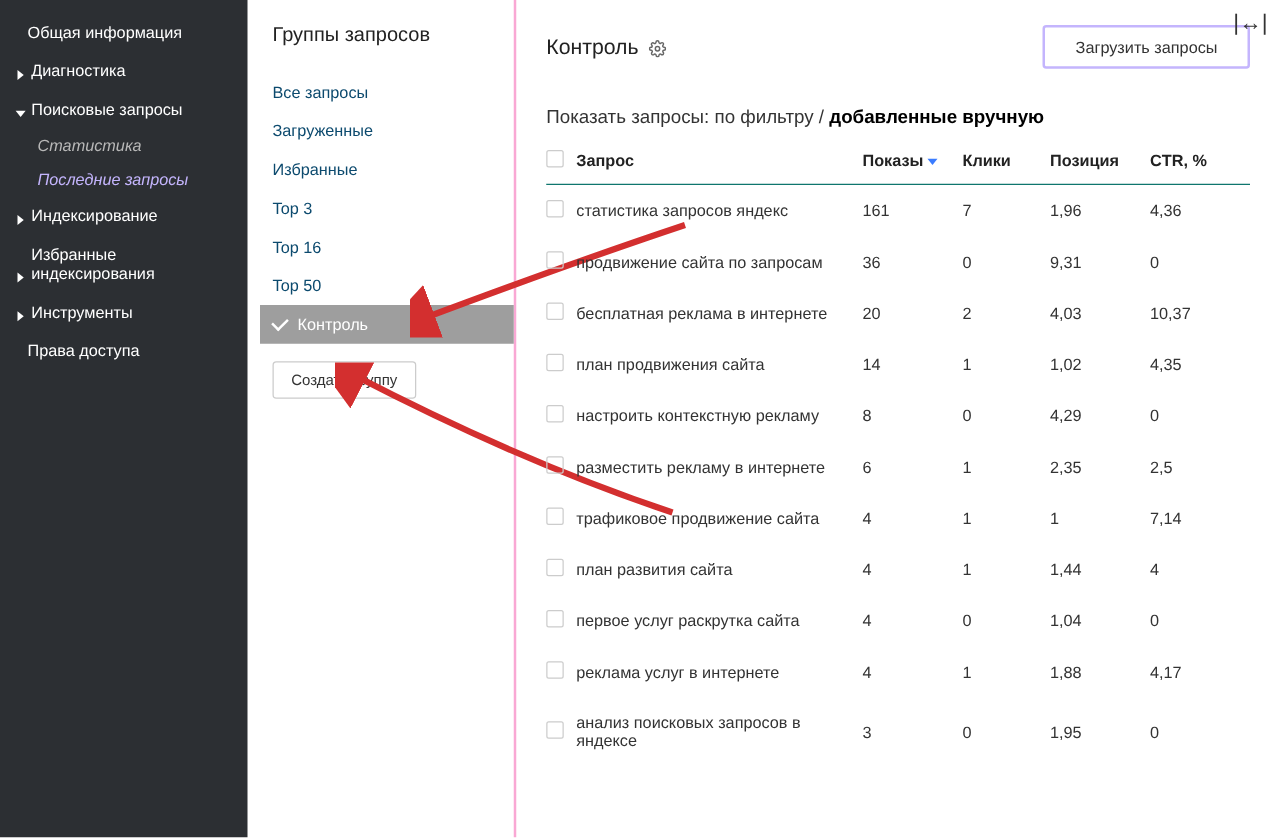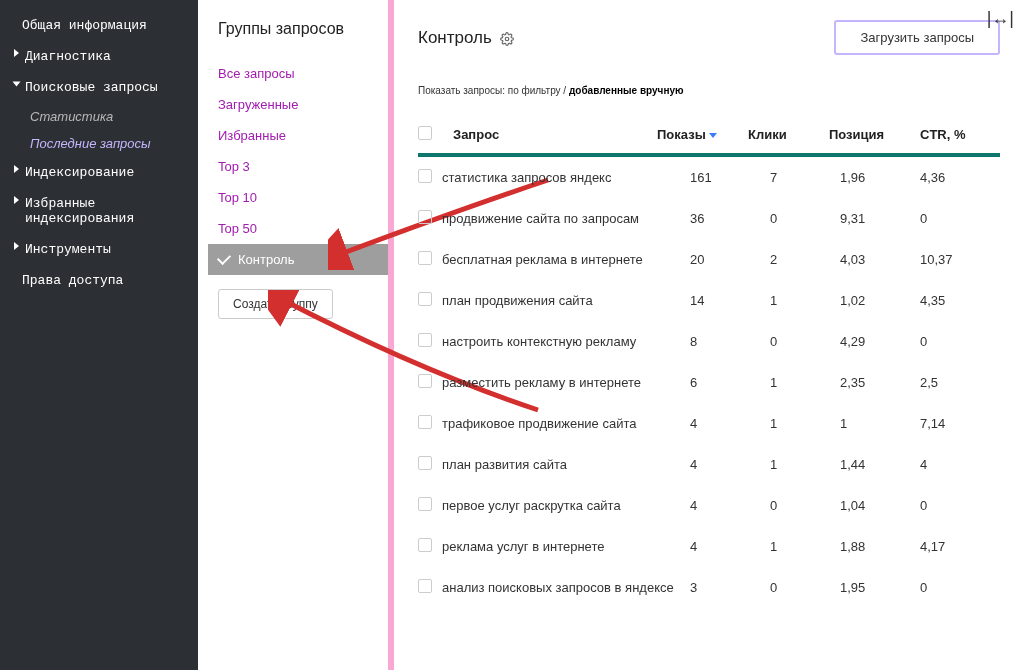--- a/index.html
+++ b/index.html
@@ -1,39 +1,39 @@
 <!DOCTYPE html>
 <html><head>
 <meta charset="utf-8">
 <style>
 * { box-sizing: border-box; margin: 0; padding: 0; }
 body { font-family: Arial, sans-serif; font-size: 13px; width: 1024px; height: 670px; overflow: hidden; display: flex; background: #fff; }
 .sidebar-left { width: 198px; background: #2c2f33; color: #fff; padding: 10px 0; flex-shrink: 0; }
-.sidebar-left .nav-item { padding: 8px 14px; cursor: pointer; display: flex; align-items: flex-start; font-family: Liberation Mono, monospace; }
+.sidebar-left .nav-item { padding: 8px 14px; cursor: pointer; display: flex; align-items: flex-end; }
 .sidebar-left .nav-item.plain { padding-left: 22px; }
 .sidebar-left .caret { display: inline-block; width: 0; height: 0; border-top: 4px solid transparent; border-bottom: 4px solid transparent; border-left: 5px solid #fff; margin-right: 6px; }
 .sidebar-left .caret.down { transform: rotate(90deg); }
 .sidebar-left .sub-item { padding: 6px 14px 6px 30px; color: #b8b8b8; cursor: pointer; font-size: 13px; font-style: italic; }
 .sidebar-left .sub-item.active { color: #c4b5fd; }
-.sidebar-middle { width: 196px; border-right: 6px solid #f9a8d4; padding: 20px 10px 20px 20px; flex-shrink: 0; position: relative; }
+.sidebar-middle { width: 215px; border-right: 2px solid #f9a8d4; padding: 20px 10px 20px 20px; flex-shrink: 0; position: relative; }
 .sidebar-middle h2 { font-size: 16px; font-weight: normal; margin-bottom: 20px; color: #222; }
-.group-list .group-item { padding: 8px 10px; cursor: pointer; color: #a21caf; font-size: 13px; margin-left: -10px; margin-right: -10px; }
+.group-list .group-item { padding: 8px 10px; cursor: pointer; color: #0c4a6e; font-size: 13px; margin-left: -10px; margin-right: -10px; }
 .group-list .group-item.selected { background: #9e9e9e; color: #fff; display: flex; align-items: center; }
 .check-icon { display: inline-block; width: 12px; height: 8px; border-left: 2px solid #fff; border-bottom: 2px solid #fff; transform: rotate(-45deg); margin-right: 8px; margin-top: -3px; }
 .create-btn { margin-top: 14px; padding: 7px 14px; border: 1px solid #ccc; border-radius: 3px; background: #fff; cursor: pointer; font-size: 12px; color: #333; }
 .main { flex: 1; padding: 20px 24px; overflow: auto; position: relative; }
 .main-header { display: flex; justify-content: space-between; align-items: center; margin-bottom: 30px; }
 .main-title { font-size: 17px; font-weight: normal; color: #222; display: flex; align-items: center; gap: 8px; }
 .gear-icon { display: inline-block; width: 14px; height: 14px; position: relative; }
 .gear-icon svg { width: 14px; height: 14px; }
 .load-btn { padding: 8px 24px; border: 2px solid #c4b5fd; border-radius: 3px; background: #fff; cursor: pointer; font-size: 13px; color: #333; }
-.filter-row { font-size: 10px; color: #333; margin-bottom: 20px; }
+.filter-row { font-size: 15px; color: #333; margin-bottom: 8px; }
 .filter-row .bold { font-weight: bold; color: #000; }
 .filter-row .link { color: #333; }
-.table-header { display: flex; align-items: center; padding: 10px 0; border-bottom: 4px solid #0f766e; font-weight: bold; color: #222; gap: 11px; }
+.table-header { display: flex; align-items: center; padding: 10px 0; border-bottom: 1px solid #0f766e; font-weight: bold; color: #222; }
 .table-row { display: flex; align-items: center; padding: 12px 0; color: #333; font-size: 13px; }
 .col-check { width: 24px; flex-shrink: 0; }
 .col-query { flex: 1; padding-right: 10px; }
 .col-num { width: 70px; text-align: left; padding-right: 10px; }
 .col-num.wide { width: 80px; }
 .checkbox { width: 14px; height: 14px; border: 1px solid #ccc; border-radius: 2px; display: inline-block; cursor: pointer; }
 .sort-ind { display: inline-block; width: 0; height: 0; border-left: 4px solid transparent; border-right: 4px solid transparent; border-top: 5px solid #3b7cff; margin-left: 3px; vertical-align: middle; }
 .expand-icon { position: absolute; top: 8px; right: 10px; font-size: 18px; color: #333; cursor: pointer; }
 .arrow-svg { position: absolute; pointer-events: none; }
 </style>
@@ -71,21 +71,21 @@
     </div>
 </div>
 
 <div class="sidebar-middle">
   <h2>Группы запросов</h2>
   <div class="group-list">
     <div class="group-item">Все запросы</div>
     <div class="group-item">Загруженные</div>
     <div class="group-item">Избранные</div>
     <div class="group-item">Top 3</div>
-    <div class="group-item">Top 10</div>
+    <div class="group-item">Top 16</div>
     <div class="group-item">Top 50</div>
     <div class="group-item selected">
         <span class="check-icon"></span>
         <span>Контроль</span>
       </div>
   </div>
   <button class="create-btn">Создать группу</button>
 
   <svg class="arrow-svg" style="top:170px; left:130px;" width="230" height="100">
     <defs>

